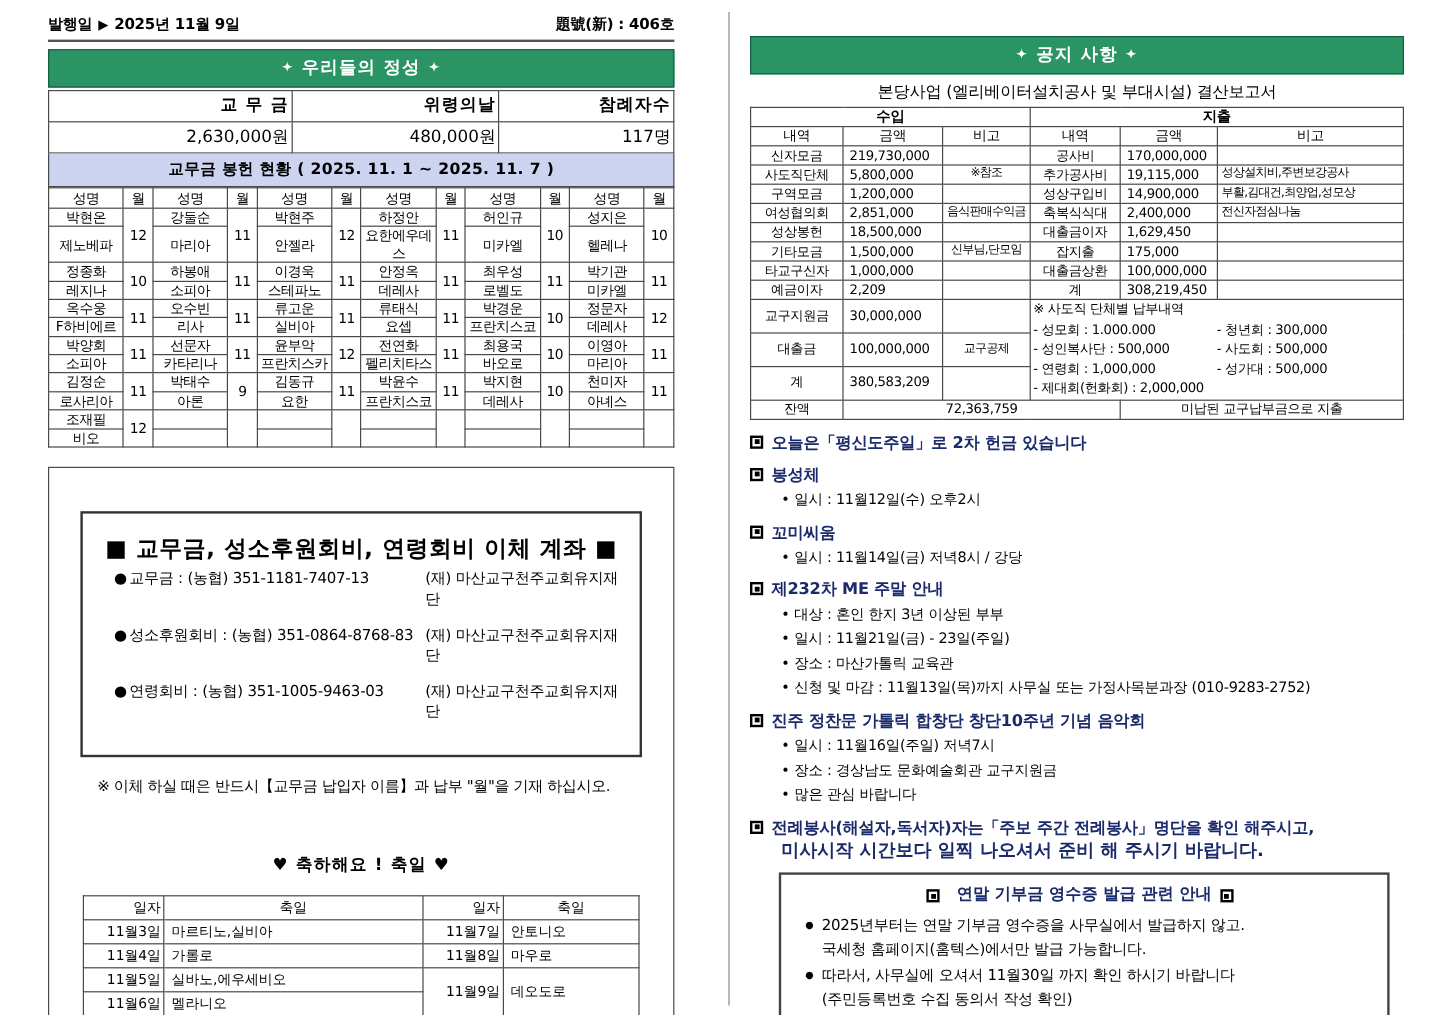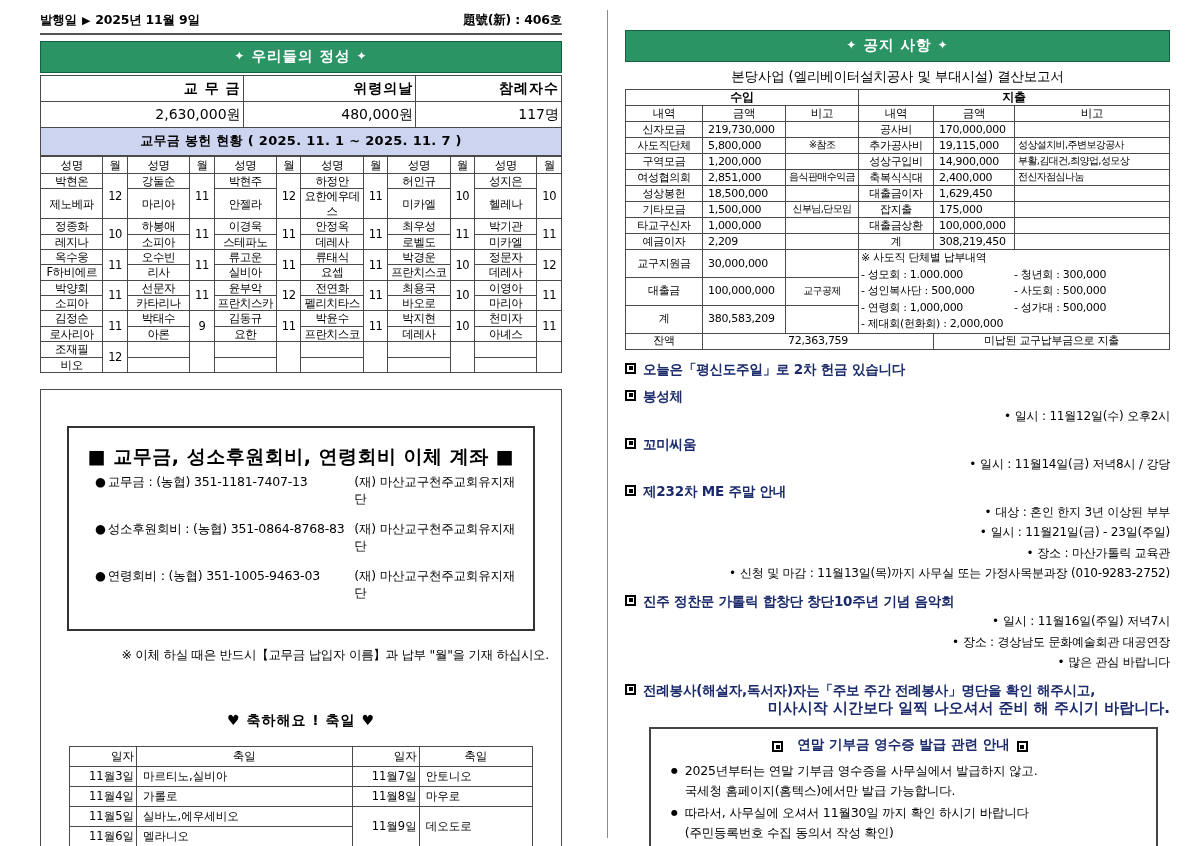--- a/index.html
+++ b/index.html
@@ -178,21 +178,21 @@
     font-size: 10.5px;
     padding: 1px 4px;
     line-height: 1.5;
     letter-spacing: -0.3px;
   }
   .memo .mrow { display: flex; }
   .memo .mcol { width: 50%; }
 
   
   .notices { margin-top: 10px; }
-  .notice { margin-bottom: 9px; text-align: right; }
+  .notice { margin-bottom: 9px; }
   .n-head {
     font-size: 13.5px;
     font-weight: bold;
     color: #1b2a6b;
     letter-spacing: -0.2px;
     display: flex;
     align-items: flex-start;
     line-height: 1.35;
   }
   .sq {
@@ -454,21 +454,21 @@
               <span class="who">성소후원회비 : (농협) 351-0864-8768-83</span>
               <span>(재) 마산교구천주교회유지재단</span>
             </div>
             <div class="acct-line">
               <span class="bul">●</span>
               <span class="who">연령회비 : (농협) 351-1005-9463-03</span>
               <span>(재) 마산교구천주교회유지재단</span>
             </div>
           </div>
       </div>
-      <div class="acct-note" style="margin-left:28px;text-align:right;">※ 이체 하실 때은 반드시【교무금 납입자 이름】과 납부 "월"을 기재 하십시오.</div>
+      <div class="acct-note" style="margin-left:28px;">※ 이체 하실 때은 반드시【교무금 납입자 이름】과 납부 "월"을 기재 하십시오.</div>
 
       <div class="fest-title">♥ 축하해요 !  축일 ♥</div>
       <div class="fest-wrap">
         <table class="fest">
           <tbody id="fest-body">
               <tr>
                 <td class="hd dt">일자</td>
                 <td class="hd ">축일</td>
                 <td class="hd dt">일자</td>
                 <td class="hd ">축일</td>
@@ -664,21 +664,21 @@
           <div class="n-sub"><span class="b">•</span><span>일시 : 11월21일(금) - 23일(주일)</span></div>
           <div class="n-sub"><span class="b">•</span><span>장소 : 마산가톨릭 교육관</span></div>
           <div class="n-sub"><span class="b">•</span><span>신청 및 마감 : 11월13일(목)까지 사무실 또는 가정사목분과장 (010-9283-2752)</span></div>
         </div>
         <div class="notice">
           <div class="n-head">
             <span class="sq"></span>
             <span>진주 정찬문 가톨릭 합창단 창단10주년 기념 음악회</span>
           </div>
           <div class="n-sub"><span class="b">•</span><span>일시 : 11월16일(주일) 저녁7시</span></div>
-          <div class="n-sub"><span class="b">•</span><span>장소 : 경상남도 문화예술회관 대공연장</span></div>
+          <div class="n-sub"><span class="b">•</span><span>장소 : 경상남도 문화예술회관 교구지원금</span></div>
           <div class="n-sub"><span class="b">•</span><span>많은 관심 바랍니다</span></div>
         </div>
         <div class="notice">
           <div class="n-head">
             <span class="sq"></span>
             <span>전례봉사(해설자,독서자)자는「주보 주간 전례봉사」명단을 확인 해주시고,</span>
           </div>
           <div class="n-cont">미사시작 시간보다 일찍 나오셔서 준비 해 주시기 바랍니다.</div>
         </div>
       </div>

